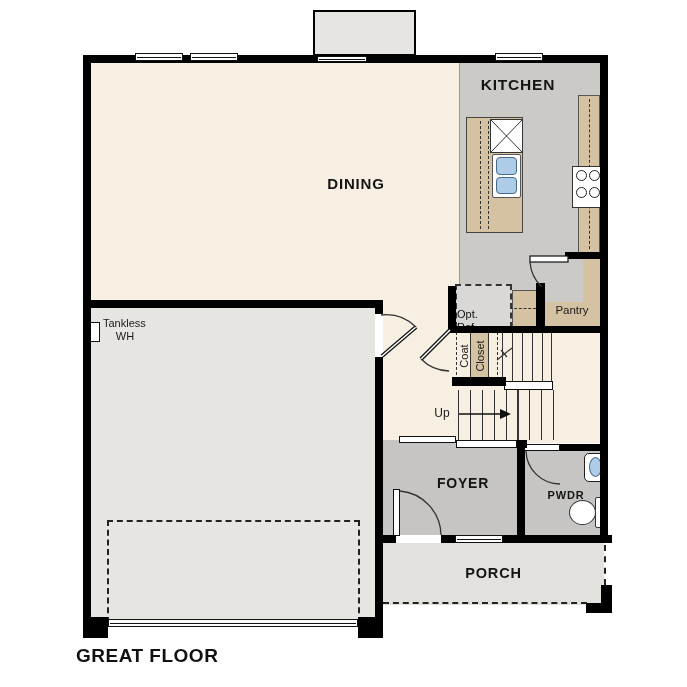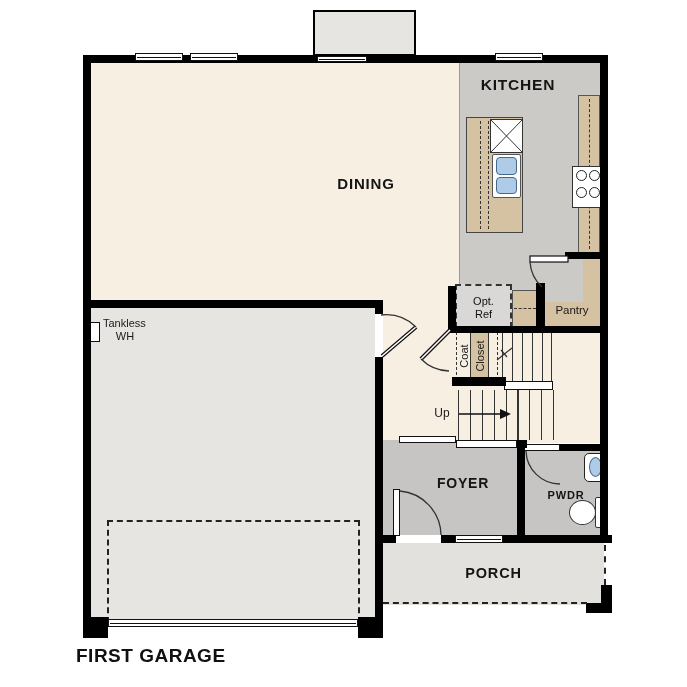--- a/index.html
+++ b/index.html
@@ -62,21 +62,21 @@
   <div class="abs" style="left:496px;top:157px;width:21px;height:18px;background:var(--fixture-blue);border:1px solid #456a8a;border-radius:4px;box-sizing:border-box;"></div>
   <div class="abs" style="left:496px;top:177px;width:21px;height:17px;background:var(--fixture-blue);border:1px solid #456a8a;border-radius:4px;box-sizing:border-box;"></div>
   <div class="abs" style="left:578px;top:95px;width:22px;height:158px;background:var(--counter-tan);border:1px solid #555;box-sizing:border-box;"></div>
   <div class="dashv" style="left:589px;top:99px;height:150px;"></div>
   <div class="abs" style="left:572px;top:166px;width:30px;height:42px;background:#fff;border:1px solid #333;box-sizing:border-box;"></div>
   <div class="circle" style="left:576px;top:170px;width:11px;height:11px;"></div>
   <div class="circle" style="left:589px;top:170px;width:11px;height:11px;"></div>
   <div class="circle" style="left:576px;top:187px;width:11px;height:11px;"></div>
   <div class="circle" style="left:589px;top:187px;width:11px;height:11px;"></div>
 
-  <div class="abs" style="left:455px;top:284px;width:57px;height:44px;background:#d9d8d6;border:2px dashed #333;box-sizing:border-box;text-align:center;font-size:11px;line-height:13px;padding-top:9px;">
+  <div class="abs" style="left:455px;top:284px;width:57px;height:44px;background:#d9d8d6;border:2px dashed #333;box-sizing:border-box;text-align:left;font-size:11px;line-height:13px;padding-top:22px;">
     <div>Opt.</div>
     <div>Ref</div>
   </div>
   <div class="abs" style="left:512px;top:290px;width:26px;height:37px;background:var(--counter-tan);border:1px solid #555;box-sizing:border-box;"></div>
   <div class="dashh" style="left:514px;top:308px;width:22px;"></div>
 
   <div class="dashv" style="left:456px;top:332px;height:48px;"></div>
   <div class="abs" style="left:470px;top:332px;width:19px;height:48px;background:var(--counter-tan);border-left:1px solid #333;border-right:1px solid #333;box-sizing:border-box;"></div>
   <div class="dashv" style="left:497px;top:332px;height:48px;"></div>
   <div class="treads-upper"></div>
@@ -155,21 +155,21 @@
     <line x1="491" y1="120" x2="522" y2="152" stroke="#333" stroke-width="1"></line>
     <line x1="491" y1="152" x2="522" y2="120" stroke="#333" stroke-width="1"></line>
 
     <line x1="459" y1="414" x2="501" y2="414" stroke="#111" stroke-width="1.3"></line>
     <polygon points="500,409 511,414 500,419" fill="#111"></polygon>
 
     <line x1="497" y1="360" x2="512" y2="348" stroke="#333" stroke-width="1.2"></line>
     <line x1="501" y1="350" x2="507" y2="357" stroke="#333" stroke-width="1.2"></line>
   </svg>
 
-  <div class="room-label" style="left:306px;top:175px;width:120px;">DINING</div>
+  <div class="room-label" style="left:296px;top:175px;width:120px;">DINING</div>
   <div class="room-label" style="left:458px;top:76px;width:120px;font-size:15.5px;text-align:center;">KITCHEN</div>
   <div class="room-label" style="left:413px;top:475px;width:100px;font-size:14px;">FOYER</div>
   <div class="room-label" style="left:516px;top:487px;width:100px;font-size:11px;">PWDR</div>
   <div class="room-label" style="left:383px;top:565px;width:221px;font-size:14.5px;">PORCH</div>
   <div class="small-label" style="left:542px;top:304px;width:60px;font-size:11.5px;text-align:center;">Pantry</div>
 
-  <div class="abs" style="left:76px;top:645px;font-size:19px;font-weight:bold;letter-spacing:.5px;color:#111;">FIRST GARAGE</div>
+  <div class="abs" style="left:76px;top:645px;font-size:19px;font-weight:bold;letter-spacing:.5px;color:#111;">GREAT FLOOR</div>
 </div>
 
 </body></html>

